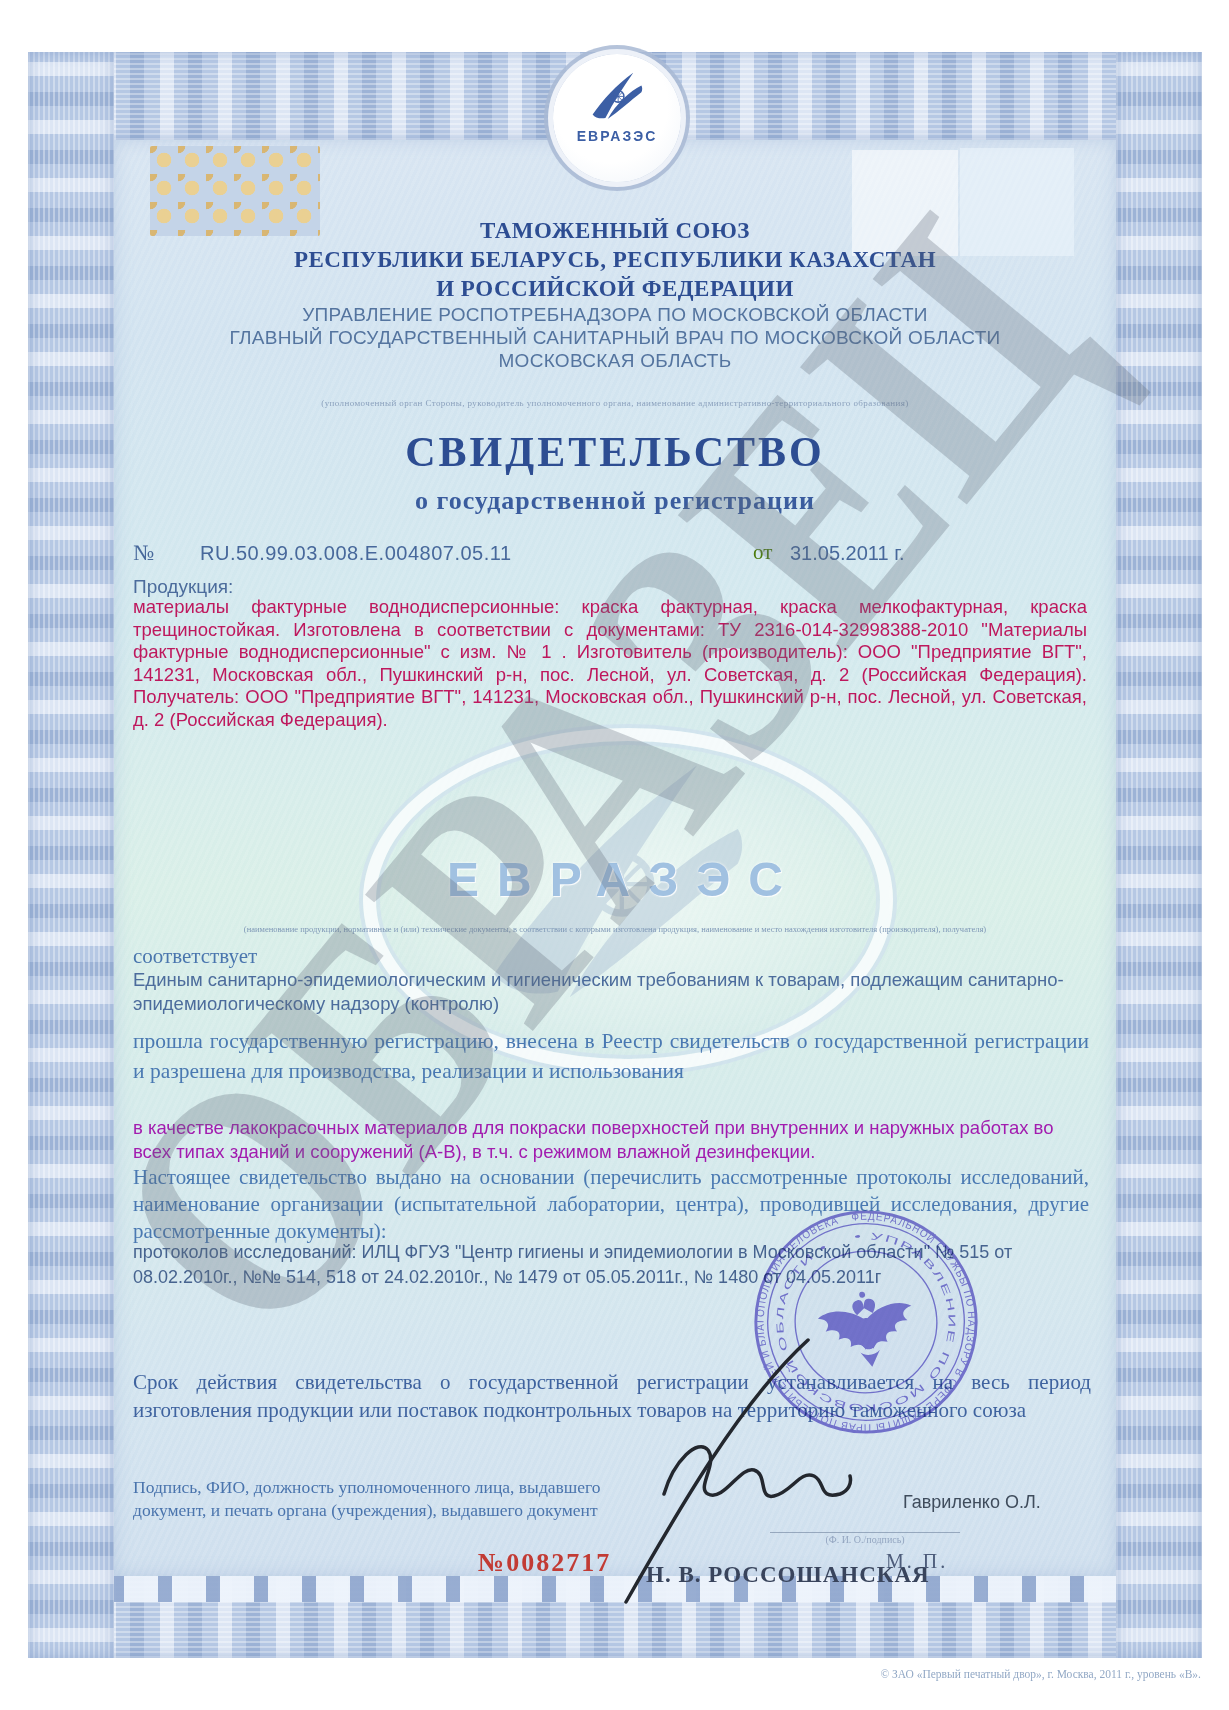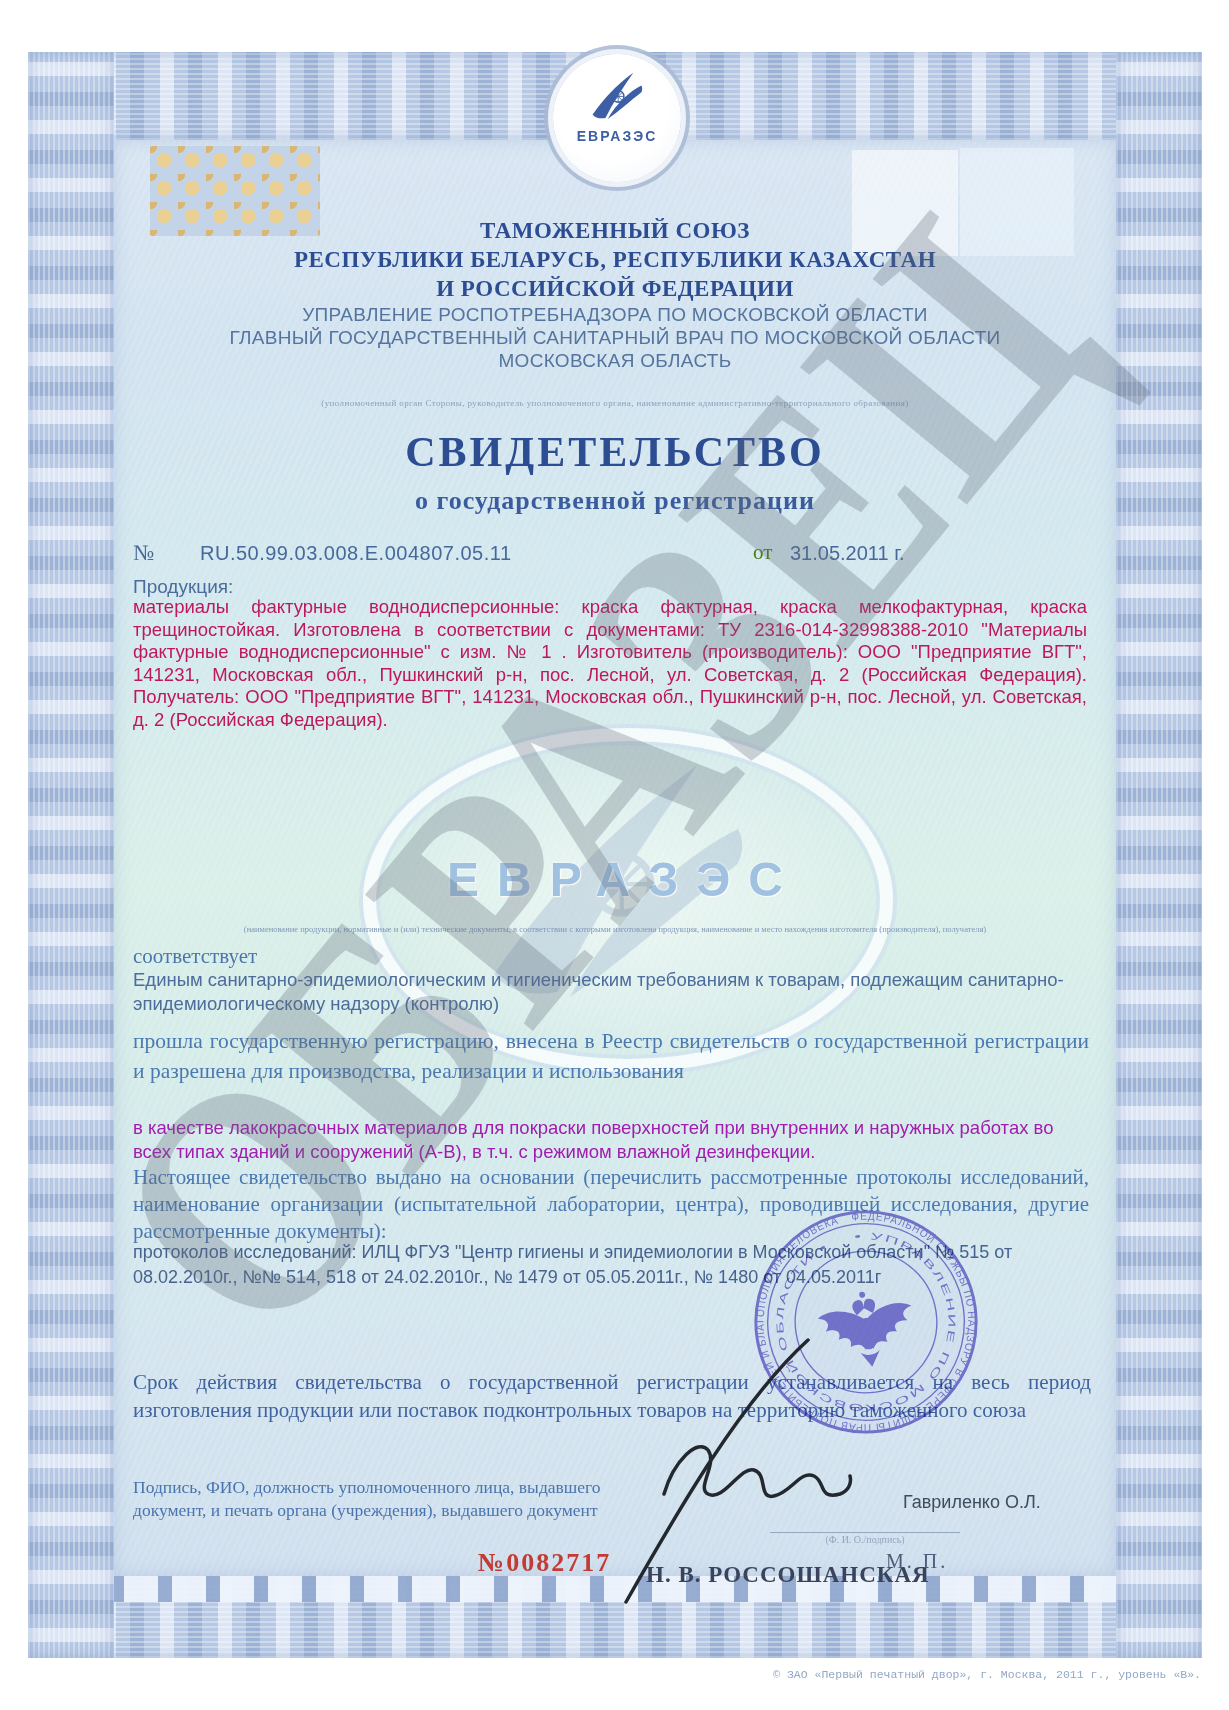--- a/index.html
+++ b/index.html
@@ -119,21 +119,21 @@
   .sig-note{left:755px;top:1534px;width:220px;text-align:center;font-size:10px;color:#93a5c0;z-index:8;}
 
   .sig-svg{position:absolute;left:612px;top:1318px;z-index:9;}
   .stamp{position:absolute;left:748px;top:1204px;z-index:7;transform:rotate(-8deg);mix-blend-mode:multiply;}
 
   .obrazec{position:absolute;left:-280px;top:610px;width:1760px;text-align:center;z-index:5;
     font-size:330px;line-height:1;font-weight:bold;color:rgba(100,110,122,.30);
     transform:rotate(-50.5deg) scaleX(.85);transform-origin:center;letter-spacing:5px;
     pointer-events:none;}
 
-  .footer{position:absolute;right:28px;top:1668px;font-family:Liberation Mono, monospace;
+  .footer{position:absolute;right:28px;top:1668px;font-family:Liberation Serif, serif;
     font-size:11.5px;color:#92a8c5;z-index:2;}
 </style>
 </head>
 <body>
 
 <svg width="0" height="0" style="position:absolute">
   <defs>
     <symbol id="swoosh" viewBox="0 0 100 100">
       <path d="M8 80 C26 54 48 30 78 8 C60 34 44 58 30 86 C22 88 12 86 8 80 Z"></path>
       <path d="M92 30 C72 40 48 62 34 88 C52 76 74 56 92 42 C94 38 94 33 92 30 Z"></path>

